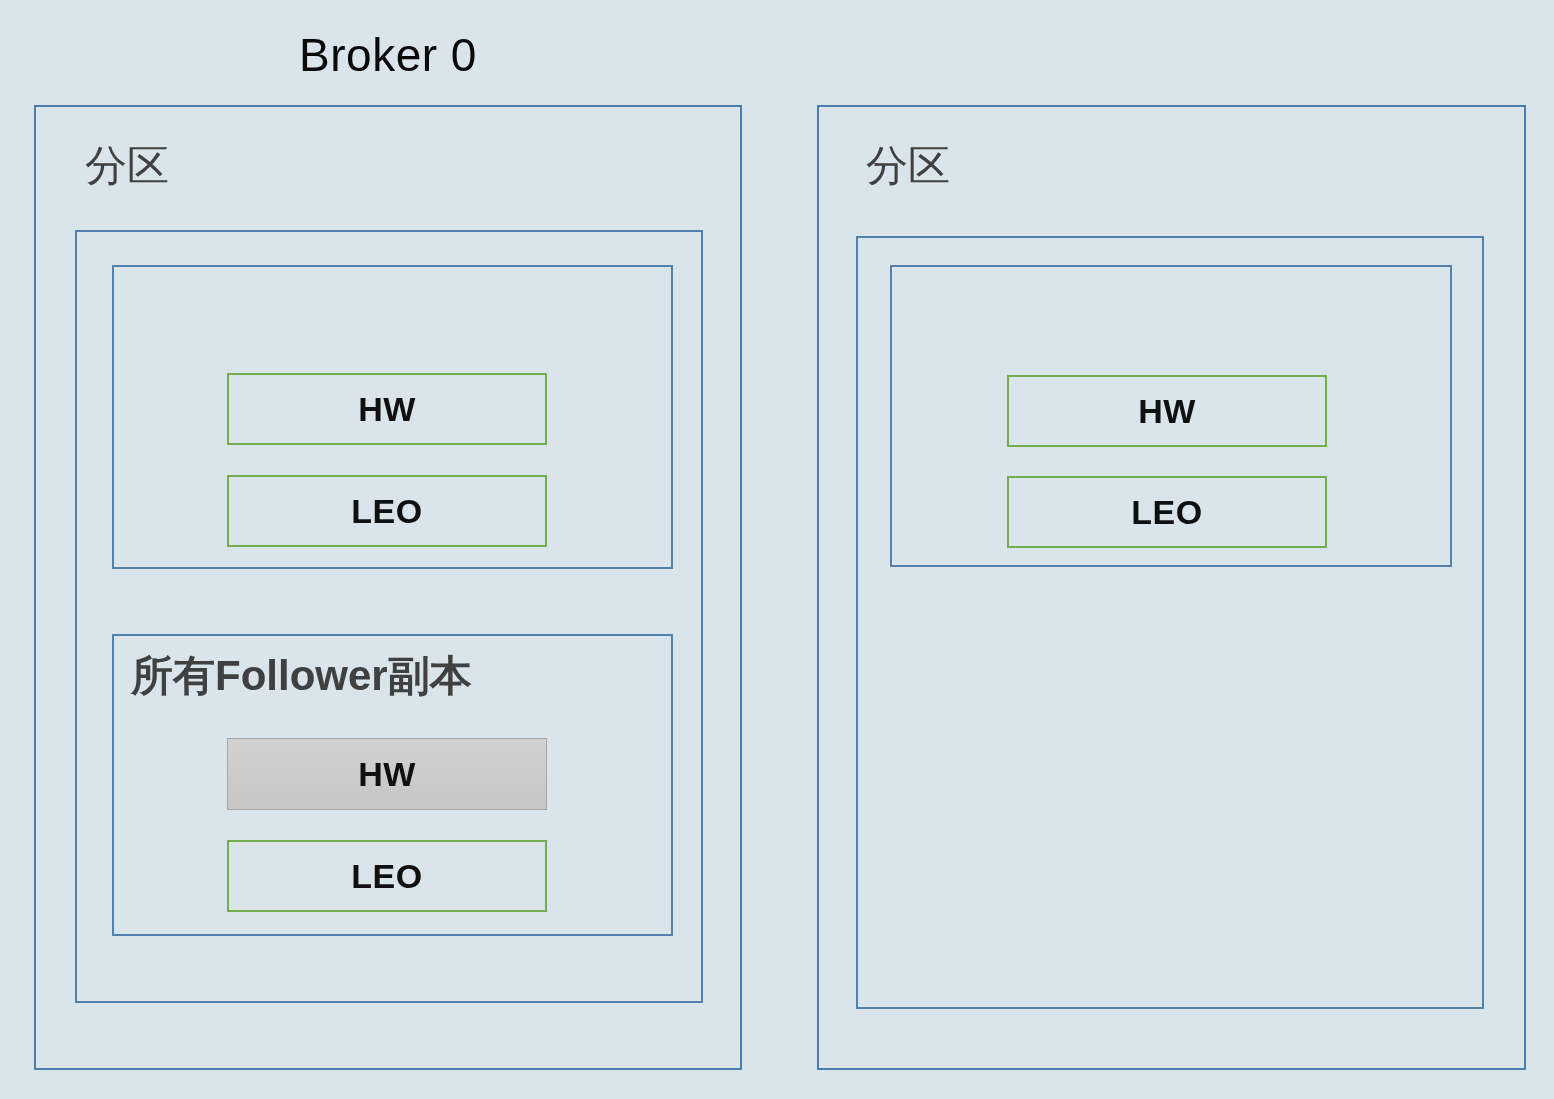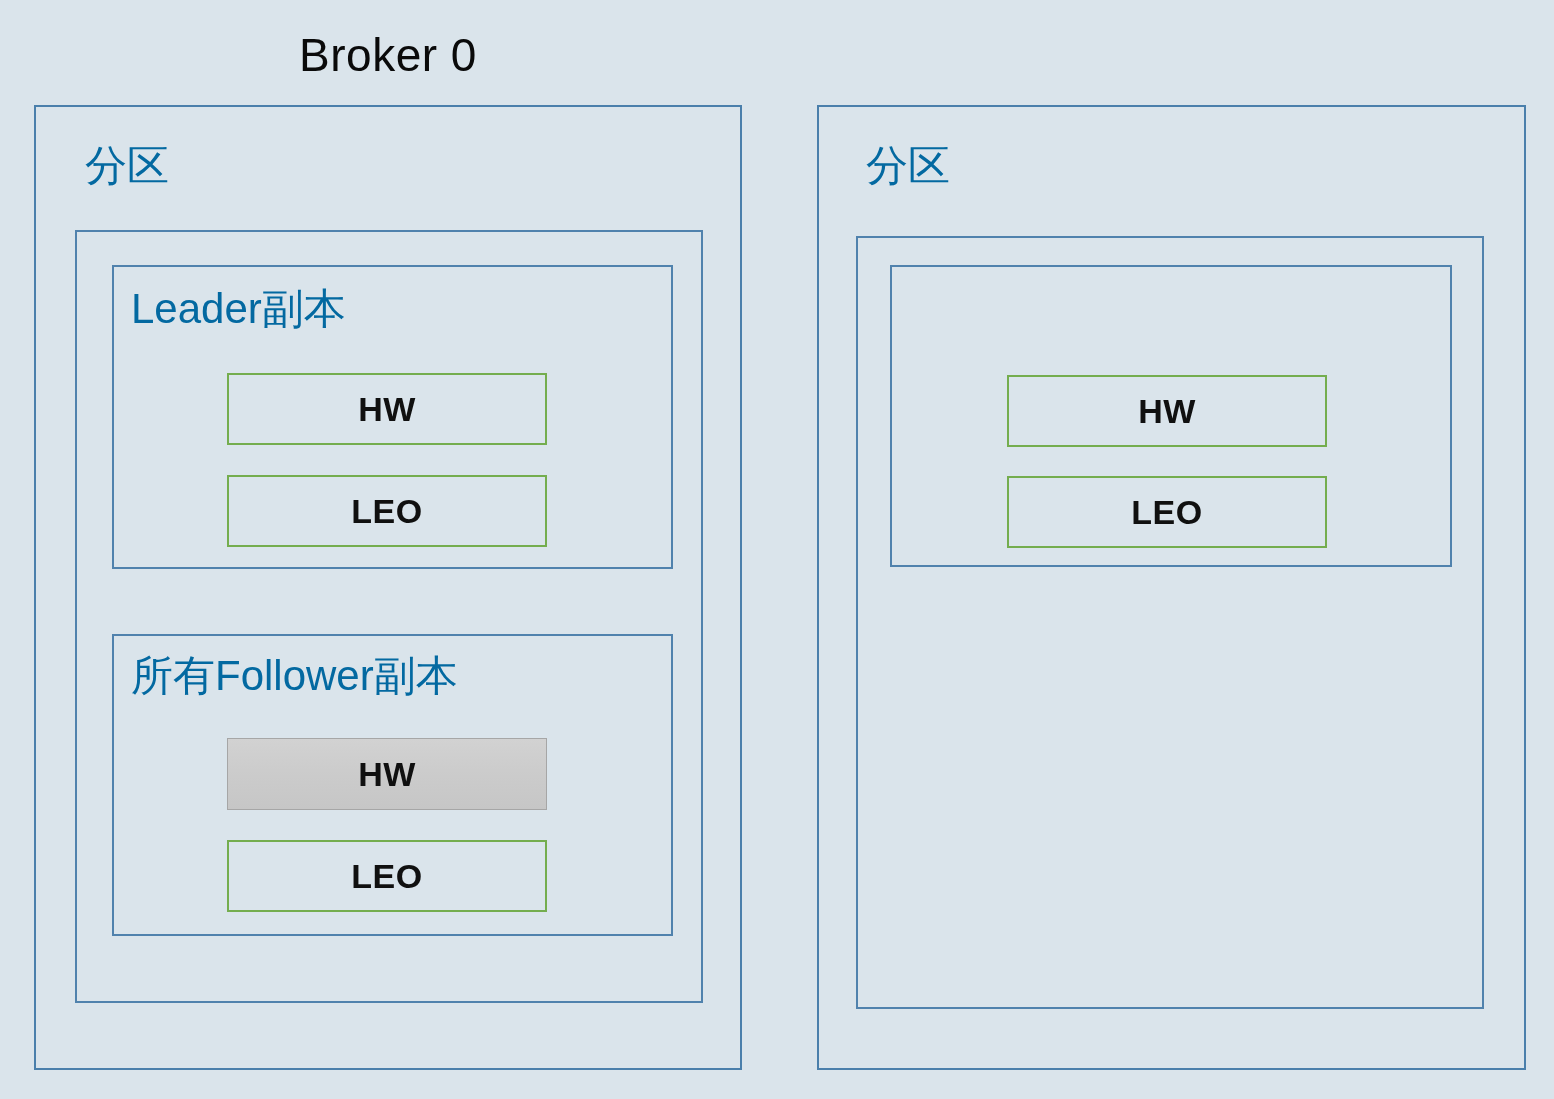--- a/index.html
+++ b/index.html
@@ -44,21 +44,21 @@
   .box-blue.thin {
     border-width: 2px;
     border-color: #5082ad;
   }
 
   
   .box-label {
     position: absolute;
     font-size: 42px;
     line-height: 1;
-    color: #0369a1;
+    color: #404040;
     white-space: nowrap;
   }
 
   
   .chip-green {
     position: absolute;
     box-sizing: border-box;
     border: 2px solid #74ad4e;
     background: transparent;
     display: flex;
@@ -93,29 +93,28 @@
   <div class="broker-title" style="left:34px; top:32px; width:708px;">Broker 0</div>
 
   <div class="box-blue" style="left:34px; top:105px; width:708px; height:965px;"></div>
 
   <div class="box-label" style="left:85px; top:145px;">分区</div>
 
   <div class="box-blue thin" style="left:75px; top:230px; width:628px; height:773px;"></div>
 
   <div class="box-blue thin" style="left:112px; top:265px; width:561px; height:304px;"></div>
 
-  <div class="box-label" style="left:131px; top:288px;">Leader副本</div>
 
   <div class="chip-green" style="left:227px; top:373px; width:320px; height:72px;">HW</div>
 
   <div class="chip-green" style="left:227px; top:475px; width:320px; height:72px;">LEO</div>
 
   <div class="box-blue thin" style="left:112px; top:634px; width:561px; height:302px;"></div>
 
-  <div class="box-label" style="left:131px; top:655px;">所有Follower副本</div>
+  <div class="box-label" style="left:131px; top:655px;font-weight:bold;">所有Follower副本</div>
 
   <div class="chip-gray" style="left:227px; top:738px; width:320px; height:72px;">HW</div>
 
   <div class="chip-green" style="left:227px; top:840px; width:320px; height:72px;">LEO</div>
 
 
   <div class="box-blue" style="left:817px; top:105px; width:709px; height:965px;"></div>
 
   <div class="box-label" style="left:866px; top:145px;">分区</div>
 

